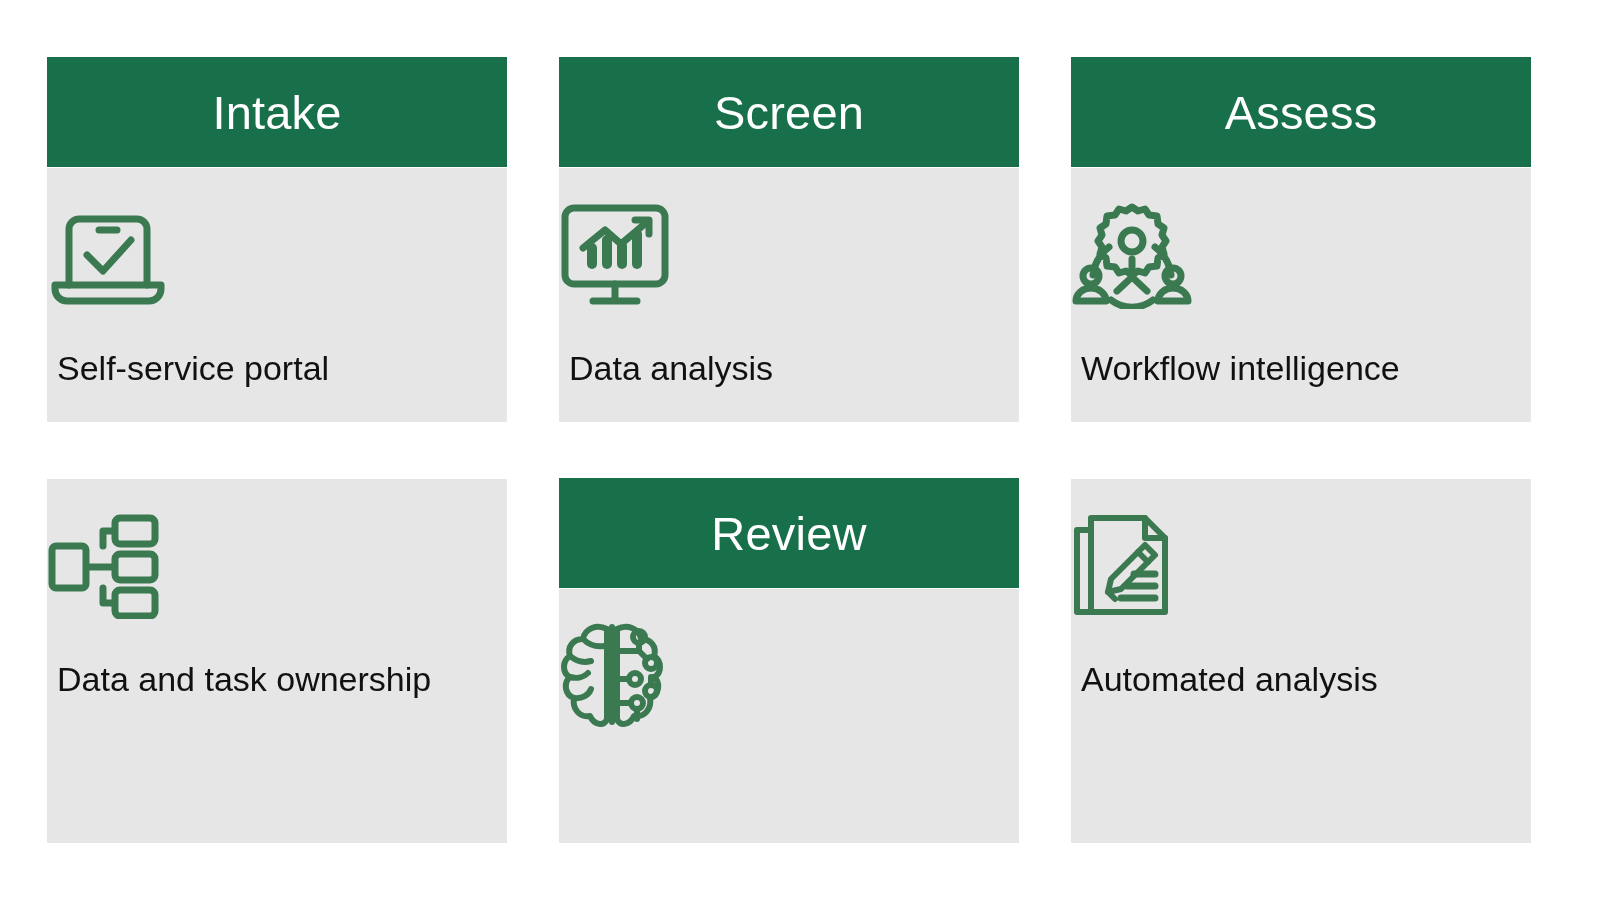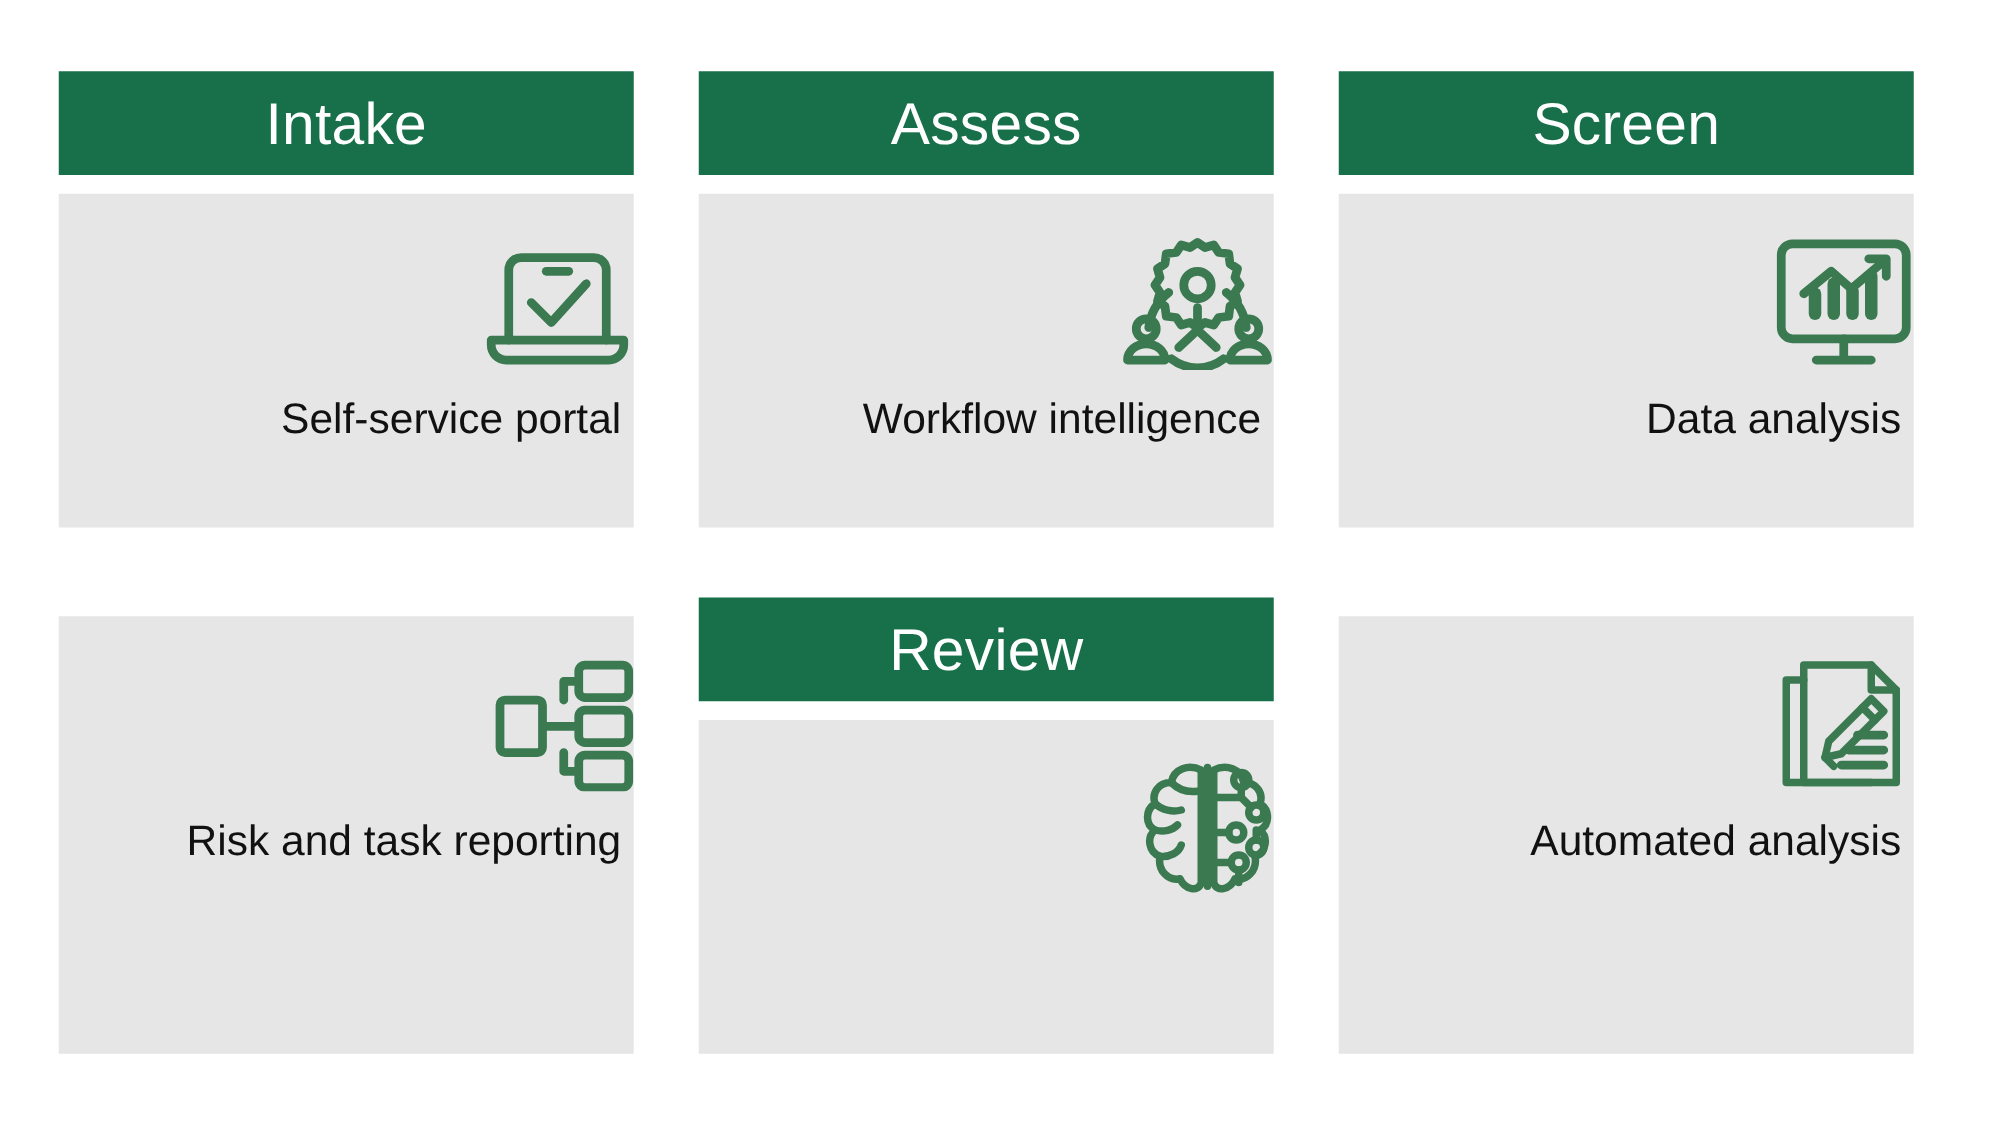--- a/index.html
+++ b/index.html
@@ -28,42 +28,43 @@
     row-gap: 56px;
   }
 
   .card {
     display: flex;
     flex-direction: column;
     width: 460px;
   }
 
   .card-header {
-    height: 83px;
+    height: 110px;
     background: #17704A;
     display: flex;
     align-items: center;
     justify-content: center;
   }
 
   .card-header-label {
     color: #ffffff;
     font-size: 47px;
     font-weight: 400;
     letter-spacing: 0.2px;
     line-height: 1;
   }
 
   .card-body {
-    margin-top: 15px;
+    margin-top: 1px;
     flex: 1;
     background: #E6E6E6;
     display: flex;
     flex-direction: column;
-    align-items: flex-end;
+    align-items: flex-start;
+    gap: 20px;
   }
 
   .card-icon {
     height: 130px;
     display: flex;
     align-items: center;
     justify-content: center;
     margin-top: 22px;
   }
 
@@ -95,52 +96,20 @@
       <div class="card-body">
         <div class="card-icon">
           <svg width="122" height="104" viewBox="0 0 122 104" fill="none" stroke="#3B7A51" stroke-width="7" stroke-linecap="round" stroke-linejoin="round">
             <path d="M22 82 V26 a10 10 0 0 1 10-10 h58 a10 10 0 0 1 10 10 v56"></path>
             <line x1="52" y1="27" x2="70" y2="27"></line>
             <polyline points="40,52 56,68 84,37"></polyline>
             <path d="M8 82 h106 v4 a12 12 0 0 1 -12 12 H20 a12 12 0 0 1 -12 -12 z"></path>
           </svg>
         </div>
         <div class="card-caption">Self-service portal</div>
-      </div>
-    </div>
-
-    <div class="card">
-      <div class="card-header">
-        <span class="card-header-label">Assess</span>
-      </div>
-      <div class="card-body">
-        <div class="card-icon">
-          <svg width="122" height="108" viewBox="0 0 122 108" fill="none" stroke="#3B7A51" stroke-width="7" stroke-linecap="round" stroke-linejoin="round">
-
-            <g>
-              <path d="M61 6 l6 4 7 -2 4 6 8 1 1 8 6 4 -2 7 4 6 -4 6 2 7 -6 4 -1 8 -8 1 -4 6 -7 -2 -6 4 -6 -4 -7 2 -4 -6 -8 -1 -1 -8 -6 -4 2 -7 -4 -6 4 -6 -2 -7 6 -4 1 -8 8 -1 4 -6 7 2 z" stroke-width="7"></path>
-              <circle cx="61" cy="40" r="11"></circle>
-            </g>
-
-            <path d="M22 74 a42 42 0 0 1 16 -28"></path>
-            <path d="M100 74 a42 42 0 0 0 -16 -28"></path>
-            <path d="M40 99 a34 34 0 0 0 42 0"></path>
-
-            <line x1="61" y1="58" x2="61" y2="76"></line>
-            <line x1="61" y1="76" x2="46" y2="90"></line>
-            <line x1="61" y1="76" x2="76" y2="90"></line>
-
-            <circle cx="20" cy="75" r="8"></circle>
-            <path d="M5 100 a15 13 0 0 1 30 0 z"></path>
-
-            <circle cx="102" cy="75" r="8"></circle>
-            <path d="M87 100 a15 13 0 0 1 30 0 z"></path>
-          </svg>
-        </div>
-        <div class="card-caption">Workflow intelligence</div>
       </div>
     </div>
 
     <div class="card">
       <div class="card-header">
         <span class="card-header-label">Screen</span>
       </div>
       <div class="card-body">
         <div class="card-icon">
           <svg width="112" height="106" viewBox="0 0 112 106" fill="none" stroke="#3B7A51" stroke-width="7" stroke-linecap="round" stroke-linejoin="round">
@@ -152,34 +121,66 @@
             <line x1="63" y1="62" x2="63" y2="44" stroke-width="10"></line>
             <line x1="78" y1="62" x2="78" y2="32" stroke-width="10"></line>
             <polyline points="24,46 46,28 62,42 88,20"></polyline>
             <polyline points="76,18 90,18 90,32"></polyline>
           </svg>
         </div>
         <div class="card-caption">Data analysis</div>
       </div>
     </div>
 
+    <div class="card">
+      <div class="card-header">
+        <span class="card-header-label">Assess</span>
+      </div>
+      <div class="card-body">
+        <div class="card-icon">
+          <svg width="122" height="108" viewBox="0 0 122 108" fill="none" stroke="#3B7A51" stroke-width="7" stroke-linecap="round" stroke-linejoin="round">
+
+            <g>
+              <path d="M61 6 l6 4 7 -2 4 6 8 1 1 8 6 4 -2 7 4 6 -4 6 2 7 -6 4 -1 8 -8 1 -4 6 -7 -2 -6 4 -6 -4 -7 2 -4 -6 -8 -1 -1 -8 -6 -4 2 -7 -4 -6 4 -6 -2 -7 6 -4 1 -8 8 -1 4 -6 7 2 z" stroke-width="7"></path>
+              <circle cx="61" cy="40" r="11"></circle>
+            </g>
+
+            <path d="M22 74 a42 42 0 0 1 16 -28"></path>
+            <path d="M100 74 a42 42 0 0 0 -16 -28"></path>
+            <path d="M40 99 a34 34 0 0 0 42 0"></path>
+
+            <line x1="61" y1="58" x2="61" y2="76"></line>
+            <line x1="61" y1="76" x2="46" y2="90"></line>
+            <line x1="61" y1="76" x2="76" y2="90"></line>
+
+            <circle cx="20" cy="75" r="8"></circle>
+            <path d="M5 100 a15 13 0 0 1 30 0 z"></path>
+
+            <circle cx="102" cy="75" r="8"></circle>
+            <path d="M87 100 a15 13 0 0 1 30 0 z"></path>
+          </svg>
+        </div>
+        <div class="card-caption">Workflow intelligence</div>
+      </div>
+    </div>
+
     <div class="card row2">
       <div class="card-body">
         <div class="card-icon">
           <svg width="112" height="106" viewBox="0 0 112 106" fill="none" stroke="#3B7A51" stroke-width="7" stroke-linecap="round" stroke-linejoin="round">
             <rect x="5" y="33" width="34" height="42" rx="4"></rect>
             <rect x="68" y="5" width="40" height="26" rx="5"></rect>
             <rect x="68" y="41" width="40" height="26" rx="5"></rect>
             <rect x="68" y="77" width="40" height="26" rx="5"></rect>
             <polyline points="56,33 56,18 66,18"></polyline>
             <line x1="41" y1="54" x2="66" y2="54"></line>
             <polyline points="56,75 56,90 66,90"></polyline>
           </svg>
         </div>
-        <div class="card-caption">Risk and task reporting</div>
+        <div class="card-caption">Data and task ownership</div>
       </div>
     </div>
 
     <div class="card row2">
       <div class="card-header">
         <span class="card-header-label">Review</span>
       </div>
       <div class="card-body">
         <div class="card-icon">
           <svg width="106" height="110" viewBox="0 0 106 110" fill="none" stroke="#3B7A51" stroke-width="6" stroke-linecap="round" stroke-linejoin="round">

